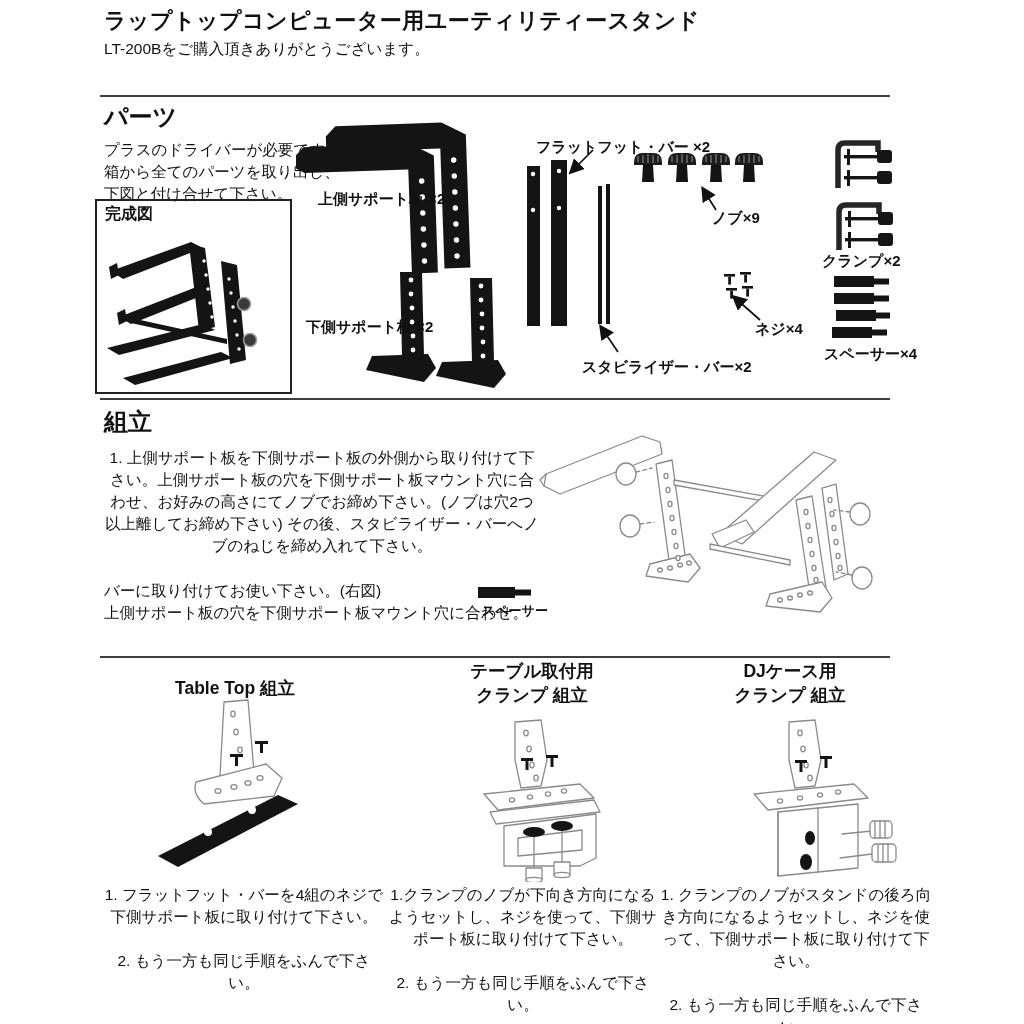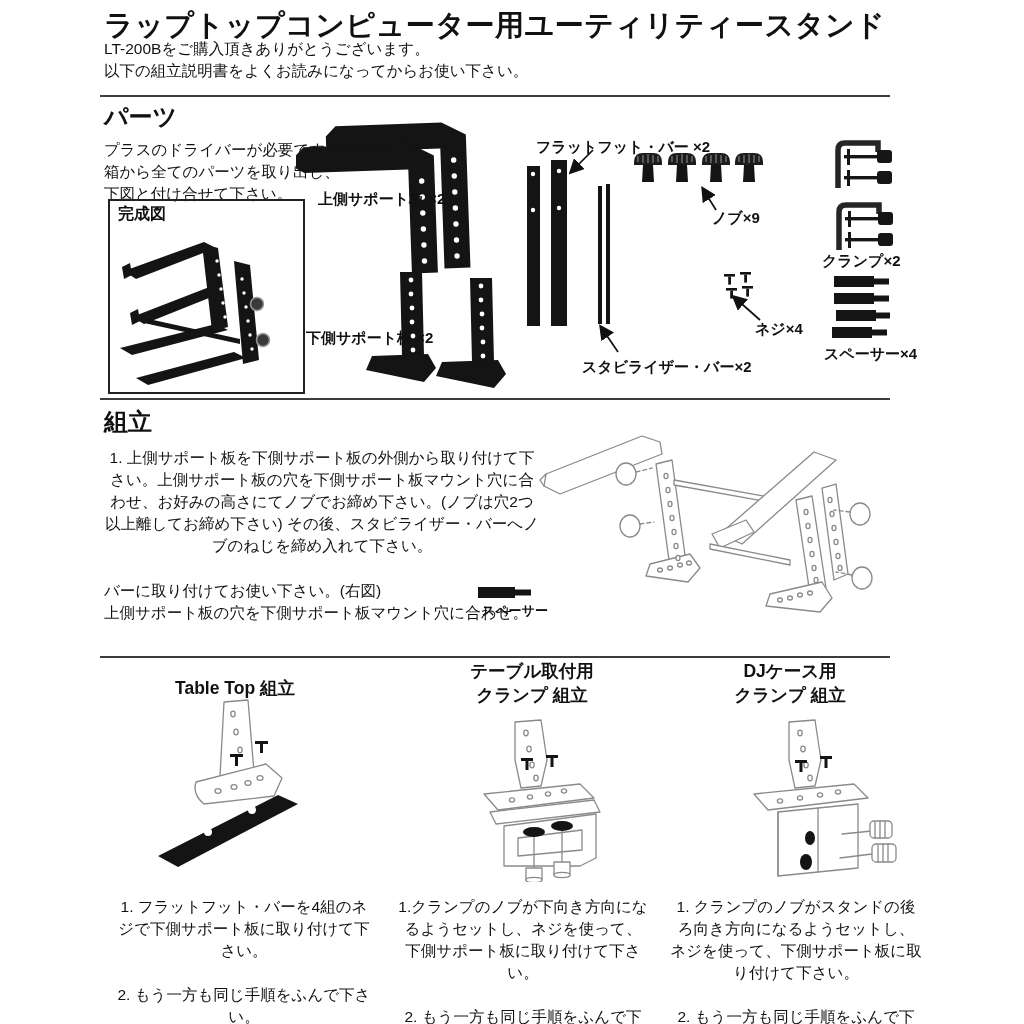--- a/index.html
+++ b/index.html
@@ -1,46 +1,45 @@
 <!DOCTYPE html>
 <html><head>
 <meta charset="utf-8">
 <style>
   * { margin:0; padding:0; box-sizing:border-box; }
   html,body { background:#e9e9e9; }
   body { font-family:"Liberation Sans","DejaVu Sans",sans-serif; color:#111; }
   .page { position:relative; width:1024px; height:1024px; background:#ffffff; overflow:hidden; margin:0 auto; }
   .abs { position:absolute; }
   .rule { position:absolute; height:2px; background:#3d3d3d; width:790px; left:100px; }
-  .h-title { font-size:29px; font-weight:700; letter-spacing:0.5px;text-align:right; }
+  .h-title { font-size:22px; font-weight:700; letter-spacing:0.5px;text-align:right; }
   .h-section { font-size:24px; font-weight:700; }
   .t15 { font-size:15.5px; line-height:22px;text-align:center; }
   .lbl { font-size:15px; font-weight:700; white-space:nowrap; }
   .colhead { font-size:17.5px; font-weight:700; text-align:center; line-height:24px; }
-  .steps p { margin:12px; }
+  .steps p { margin:0; }
   .steps p + p { margin-top:22px; }
   svg { display:block; }
   .line-art { stroke:#8a8a8a; stroke-width:1.3; fill:#ffffff; stroke-linejoin:round; stroke-linecap:round; }
 </style>
 </head>
 <body>
 
 <div class="page">
 
   <div class="abs h-title" style="left:104px;top:6px">ラップトップコンピューター用ユーティリティースタンド</div>
   <div class="abs t15" style="left:104px;top:38px">LT-200Bをご購入頂きありがとうございます。</div>
-  <div class="abs t15" style="left:104px;top:60px">以下の組立説明書をよくお読みになってからお使い下さい。</div>
   <div class="rule" style="top:95px"></div>
 
   <div class="abs h-section" style="left:104px;top:101px">パーツ</div>
   <div class="abs t15" style="left:104px;top:139px">プラスのドライバーが必要です。</div>
   <div class="abs t15" style="left:104px;top:161px">箱から全てのパーツを取り出し、</div>
   <div class="abs t15" style="left:104px;top:183px">下図と付け合せて下さい。</div>
 
-  <div class="abs" style="left:108px;top:199px;width:197px;height:195px;border:2px solid #222">
+  <div class="abs" style="left:95px;top:199px;width:197px;height:195px;border:2px solid #222">
     <div class="abs" style="left:8px;top:3px;font-size:16px;font-weight:700">完成図</div>
     <svg class="abs" style="left:6px;top:26px" width="182" height="164" viewBox="0 0 182 164">
       <g fill="#141414">
         <polygon points="6,40 14,36 16,48 8,52"></polygon>
         <polygon points="8,44 88,15 100,21 20,52"></polygon>
         <polygon points="14,86 22,82 24,94 16,98"></polygon>
         <polygon points="16,90 96,59 108,65 28,97"></polygon>
         <polygon points="86,17 102,21 112,100 96,104"></polygon>
         <polygon points="118,34 134,38 143,133 127,137"></polygon>
         <polygon points="28,91 124,112 124,117 28,96"></polygon>
@@ -111,21 +110,21 @@
       <g fill="#ffffff">
           <circle cx="45" cy="8" r="2.4"></circle>
           <circle cx="45" cy="22" r="2.4"></circle>
           <circle cx="46" cy="36" r="2.4"></circle>
           <circle cx="46" cy="50" r="2.4"></circle>
           <circle cx="47" cy="64" r="2.4"></circle>
           <circle cx="47" cy="78" r="2.4"></circle>
         </g>
     </g>
   </svg>
-  <div class="abs lbl" style="left:306px;top:329px">下側サポート板 ×2</div>
+  <div class="abs lbl" style="left:306px;top:318px">下側サポート板 ×2</div>
 
   <svg class="abs" style="left:523px;top:158px" width="48" height="172" viewBox="0 0 48 172">
     <rect x="4" y="8" width="13" height="160" fill="#141414"></rect>
     <rect x="28" y="2" width="16" height="166" fill="#141414"></rect>
     <g fill="#ffffff">
         <circle cx="10" cy="16" r="2.2"></circle>
         <circle cx="36" cy="13" r="2.2"></circle>
         <circle cx="10" cy="52" r="2.2"></circle>
         <circle cx="36" cy="50" r="2.2"></circle>
       </g>

